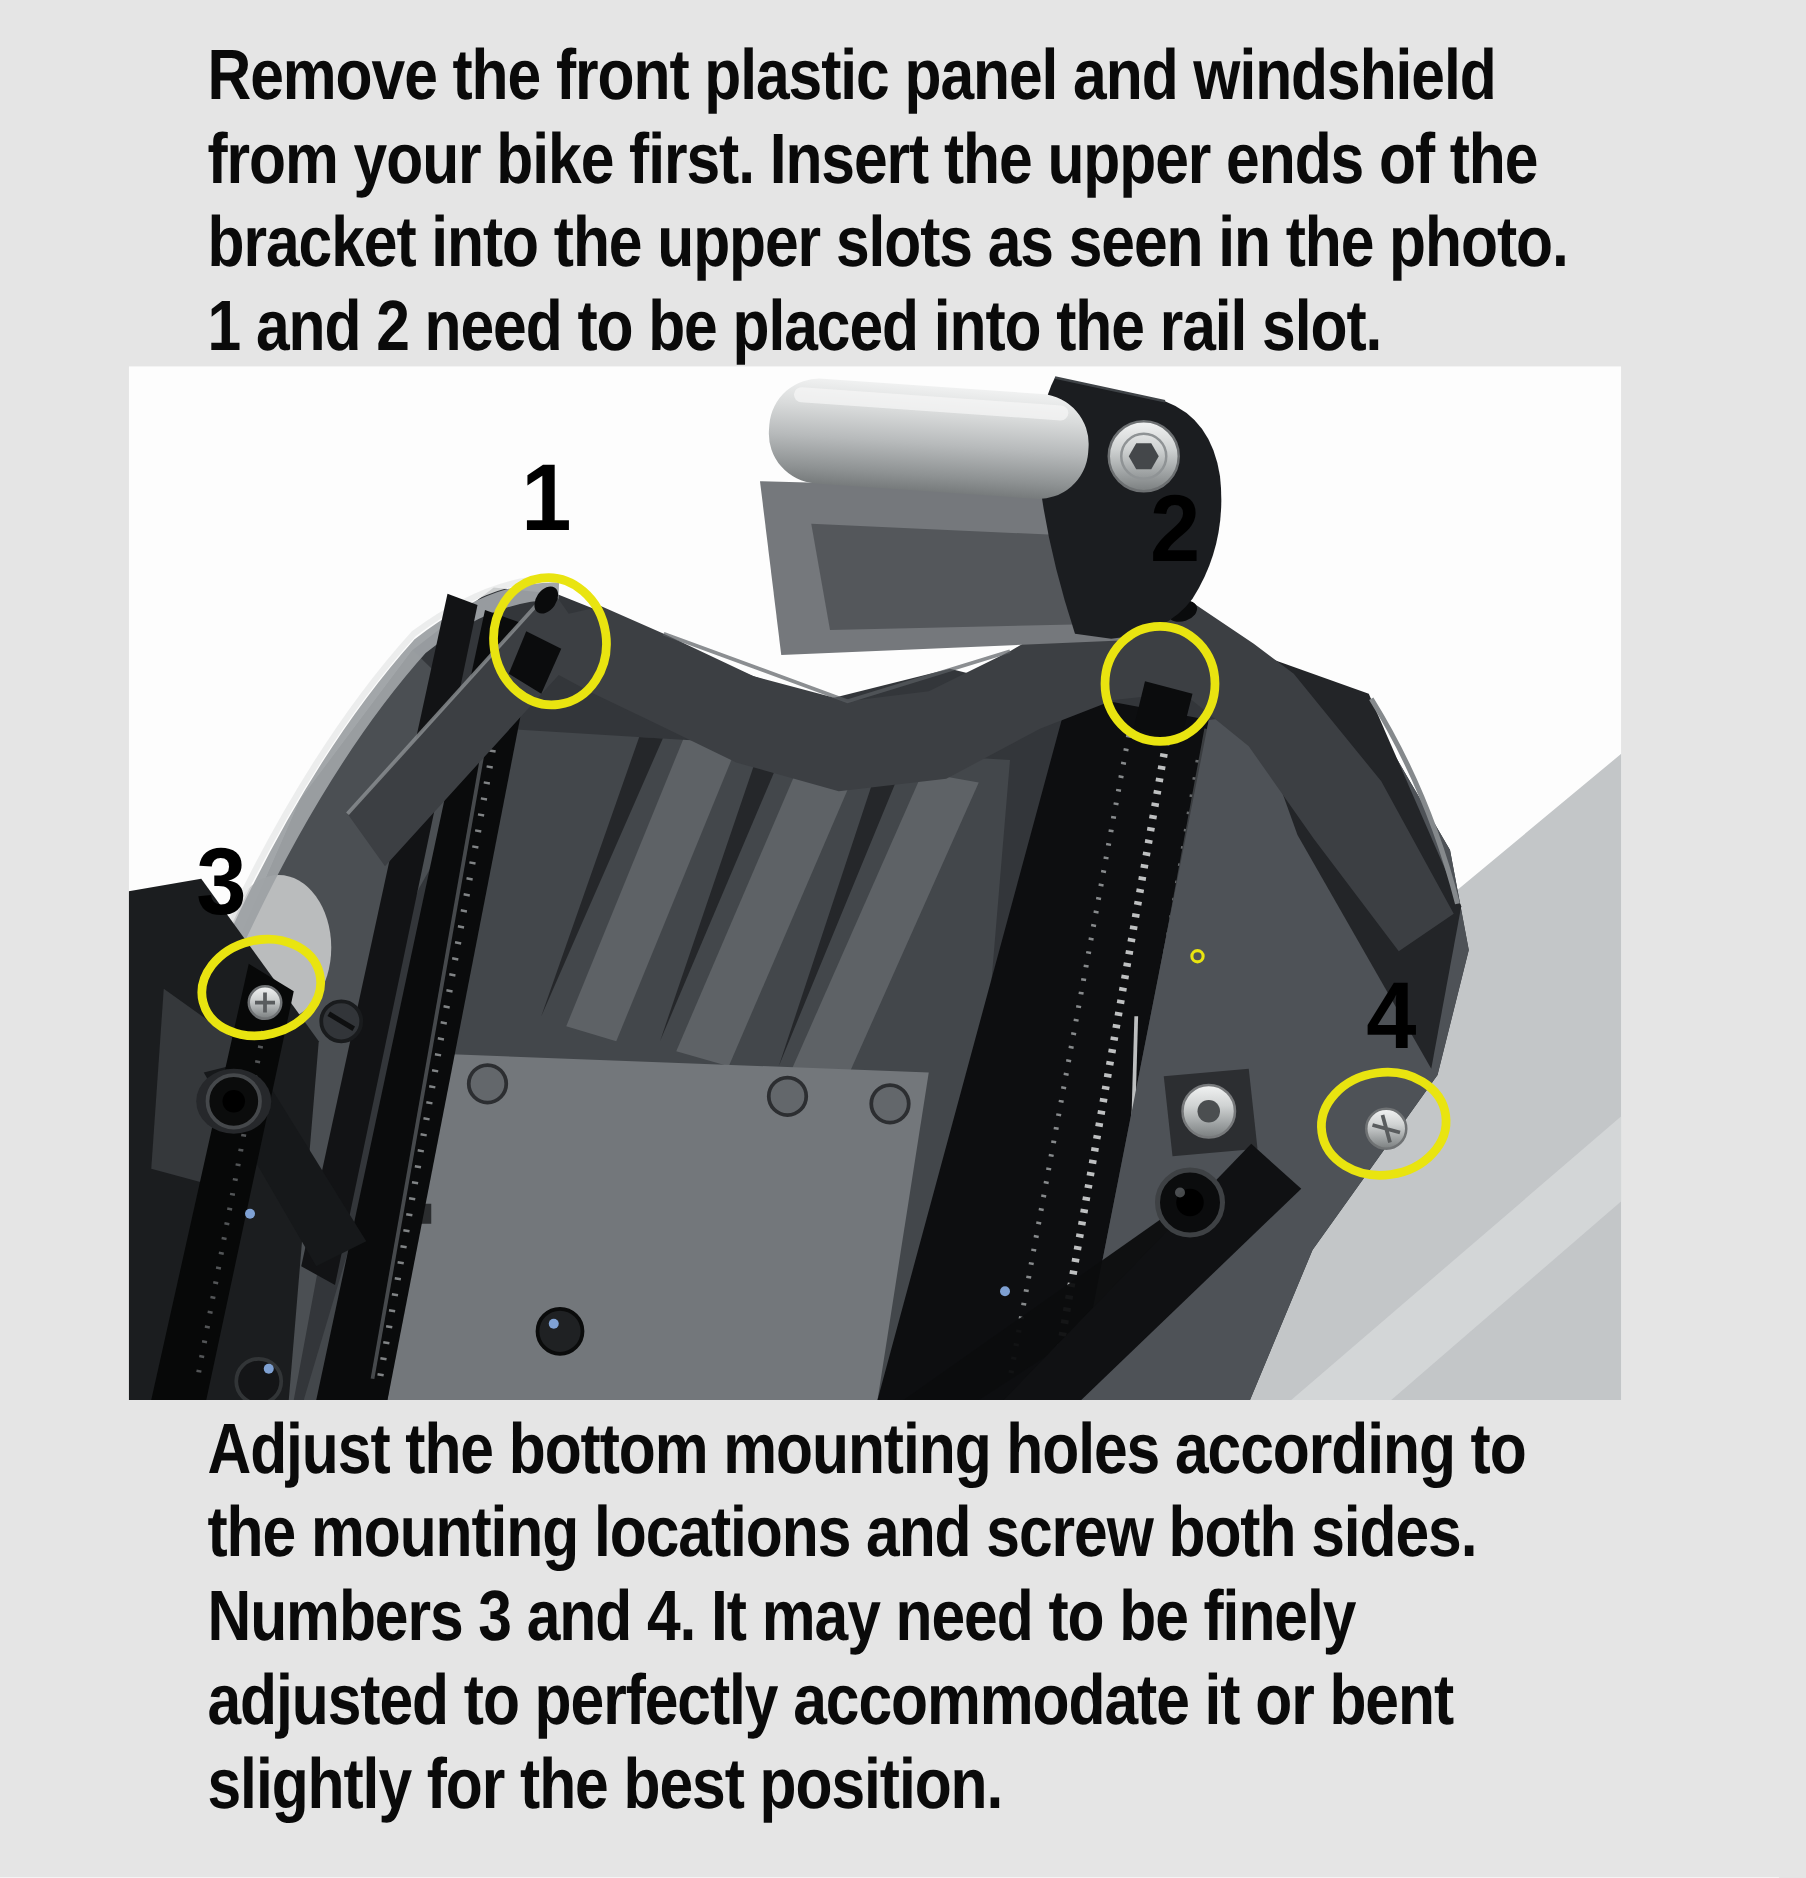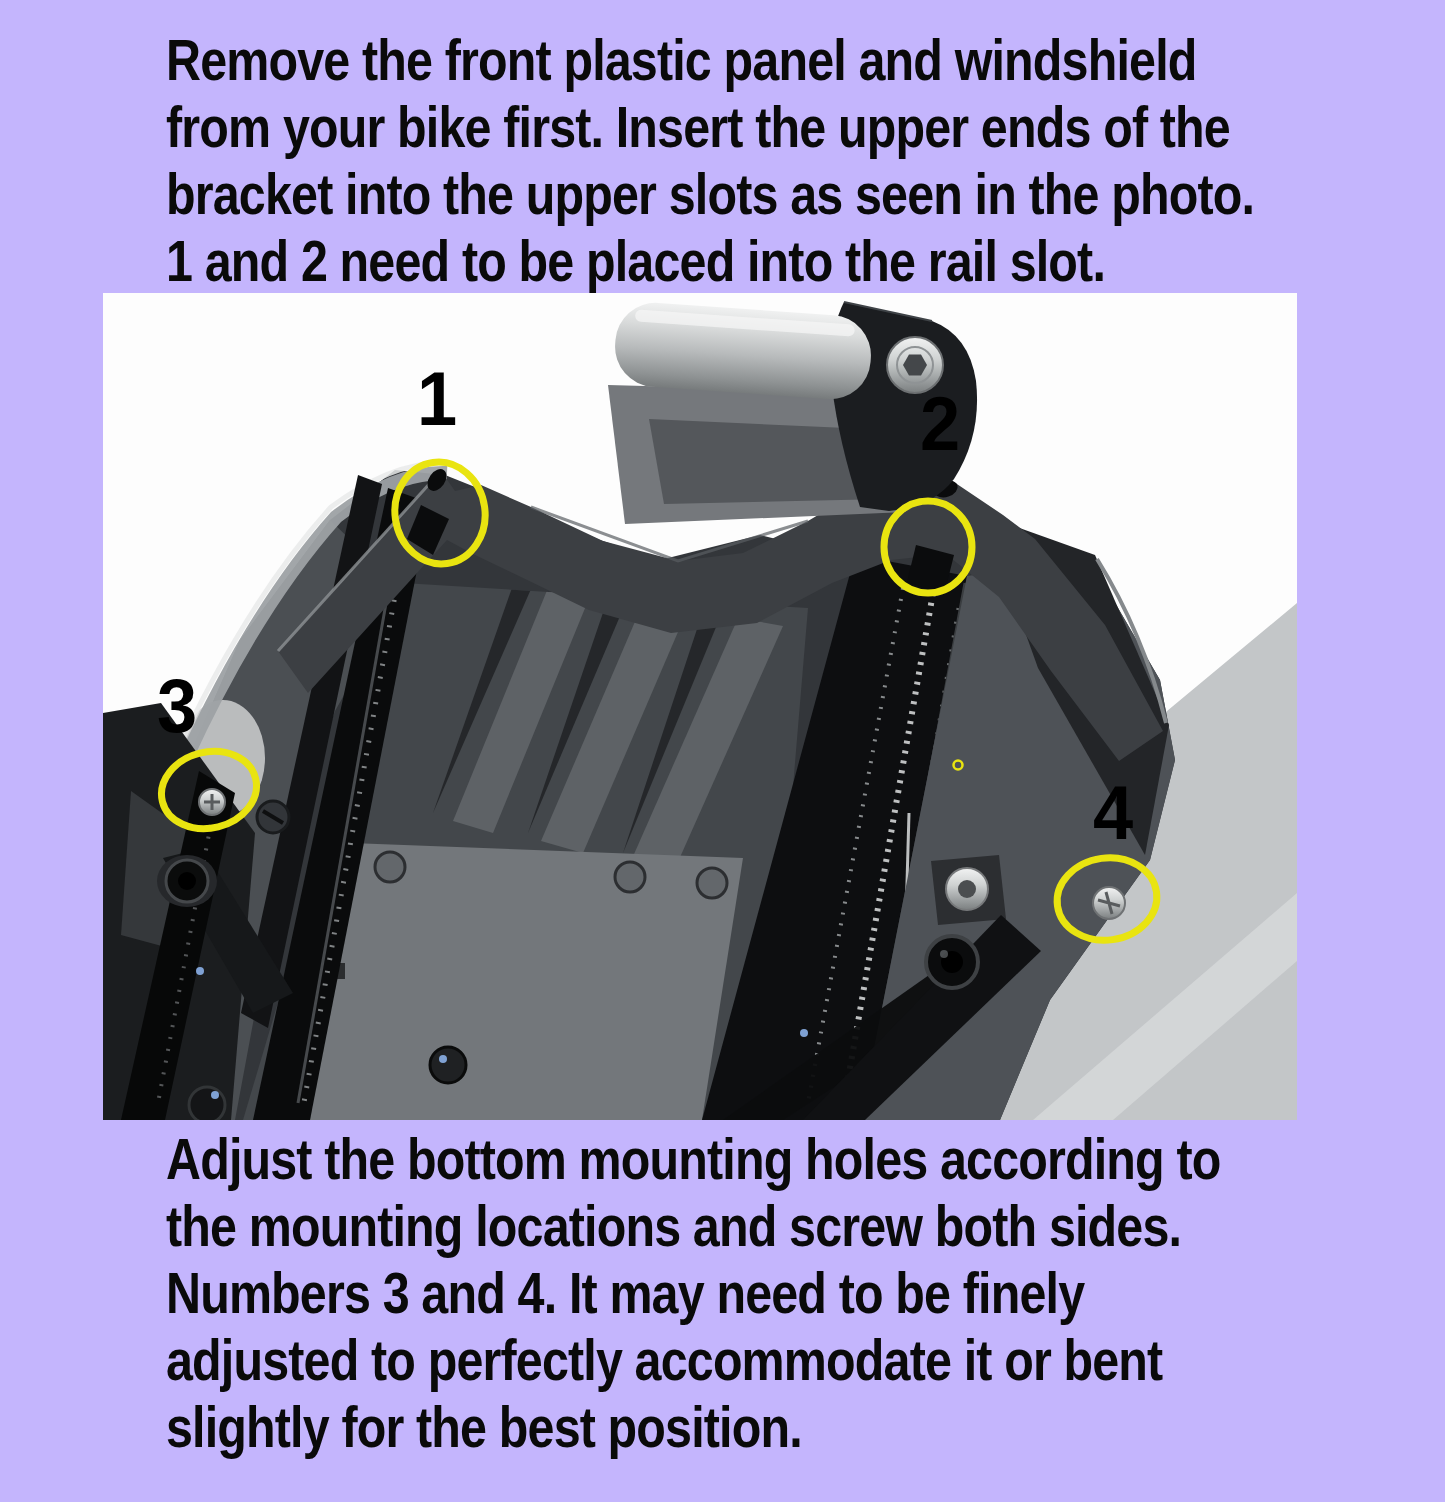--- a/index.html
+++ b/index.html
@@ -1,17 +1,17 @@
 <!DOCTYPE html>
 <html><head>
 <meta charset="utf-8">
 <style>
   html,body{margin:0;padding:0;background:#ffffff;}
   .canvas{
-    position:relative;width:1445px;height:1502px;background:#c4b5fd;
+    position:relative;width:1445px;height:1502px;background:#e5e5e5;
     font-family:"Liberation Sans",sans-serif;overflow:hidden;color:#000;
   }
   .instr{
     position:absolute;left:166px;font-weight:700;font-size:57px;line-height:67px;
     letter-spacing:-1px;transform:scaleX(0.85);transform-origin:left top;
     white-space:nowrap;color:#0a0a0a;
   }
   .instr.top{top:27px;}
   .instr.bottom{top:1126px;}
   .photo{

